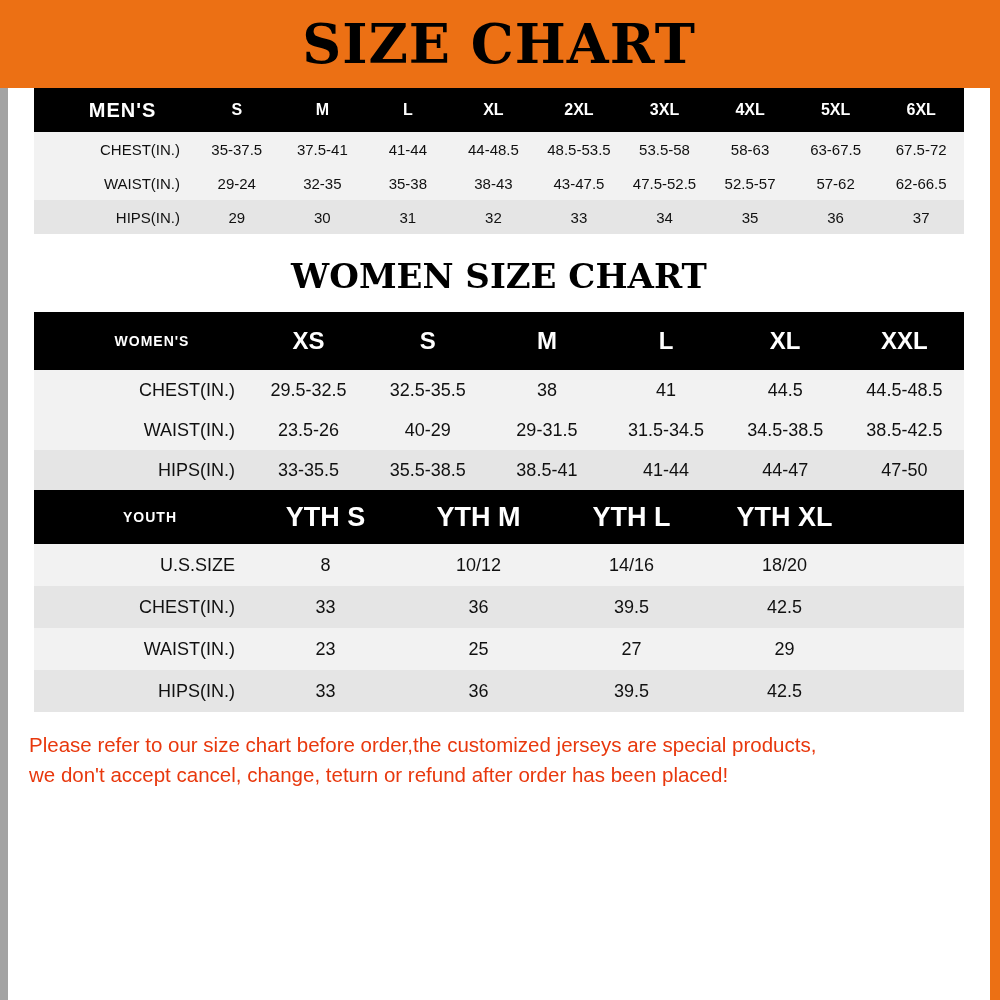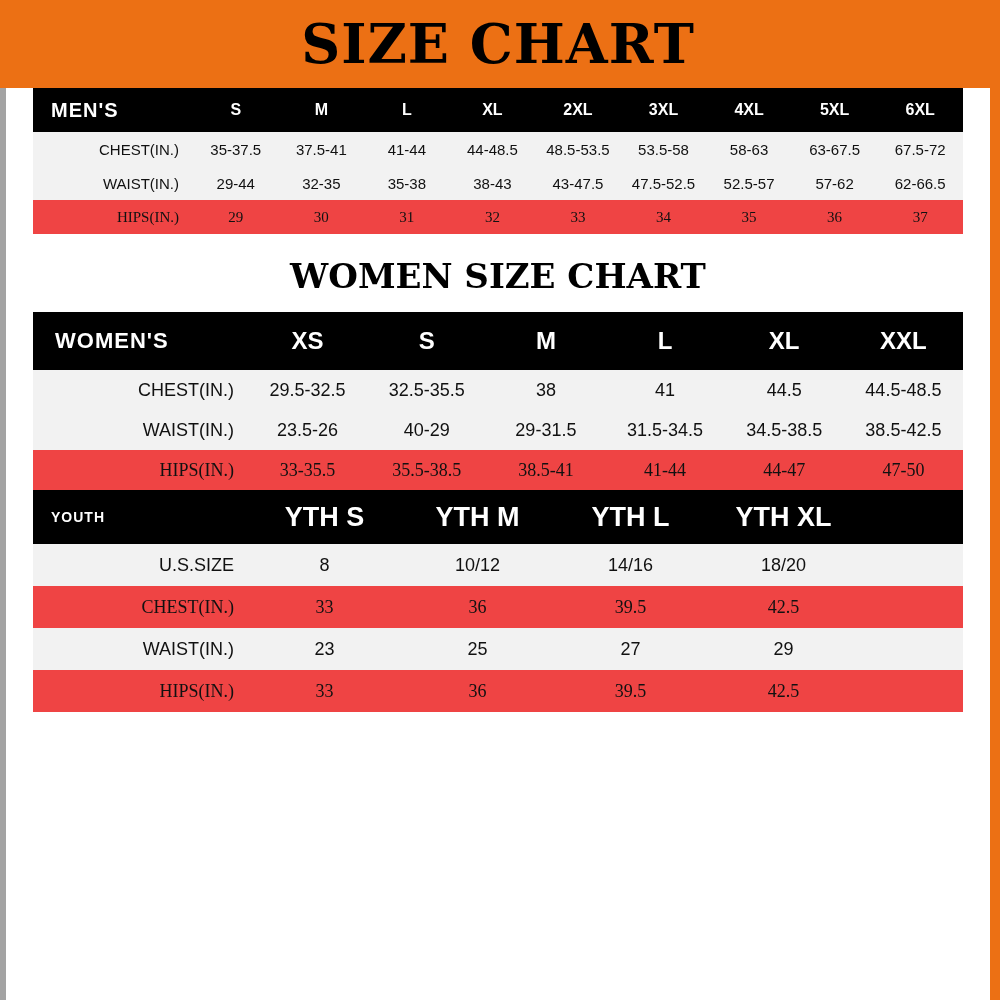--- a/index.html
+++ b/index.html
@@ -12,21 +12,21 @@
     background: #ffffff;
     font-family: "Liberation Sans", sans-serif;
     color: #000000;
     overflow: hidden;
   }
   .page {
     width: 1000px;
     height: 1000px;
     position: relative;
     box-sizing: border-box;
-    border-left: 6px solid #a3a3a3;
+    border-left: 8px solid #a3a3a3;
     border-right: 10px solid #ec7014;
     background: #ffffff;
   }
   .banner {
     background: #ec7014;
     height: 88px;
     display: flex;
     align-items: center;
     justify-content: center;
     margin: 0 -10px;
@@ -56,49 +56,49 @@
   }
   thead th {
     background: #000000;
     color: #ffffff;
     font-weight: bold;
     text-align: center;
     font-size: 17px;
     font-family: "Liberation Sans", sans-serif;
   }
   thead th.rowlabel-head {
-    text-align: left;
+    text-align: center;
     padding-left: 18px;
     letter-spacing: 1px;
     font-size: 19px;
   }
   tbody td {
     text-align: center;
     font-size: 16px;
     color: #111111;
   }
   tbody td.rowlabel {
     text-align: right;
     padding-right: 14px;
     font-size: 16px;
     color: #111111;
   }
   tbody tr.odd td { background: #f2f2f2; }
-  tbody tr.even td { background: #ef4444; font-family: Liberation Serif, serif; }
+  tbody tr.even td { background: #e5e5e5; }
 
   
   .men-table thead th { height: 42px; }
   .men-table tbody td { height: 32px; }
   .men-table thead th.rowlabel-head { font-size: 20px; }
   .men-table thead th { font-size: 16px; }
   .men-table tbody td { font-size: 15px; }
 
   
   .women-table thead th { height: 56px; font-size: 24px; }
-  .women-table thead th.rowlabel-head { font-size: 22px; padding-left: 22px; }
+  .women-table thead th.rowlabel-head { font-size: 14px; padding-left: 22px; }
   .women-table tbody td { height: 38px; font-size: 18px; }
 
   
   .youth-table thead th { height: 52px; font-size: 27px; }
   .youth-table thead th.rowlabel-head { font-size: 14px; }
   .youth-table tbody td { height: 40px; font-size: 18px; }
 
   .footer-note {
     width: 940px;
     margin: 0 auto;
@@ -146,21 +146,21 @@
         <td>41-44</td>
         <td>44-48.5</td>
         <td>48.5-53.5</td>
         <td>53.5-58</td>
         <td>58-63</td>
         <td>63-67.5</td>
         <td>67.5-72</td>
       </tr>
       <tr class="odd">
         <td class="rowlabel">WAIST(IN.)</td>
-        <td>29-44</td>
+        <td>29-24</td>
         <td>32-35</td>
         <td>35-38</td>
         <td>38-43</td>
         <td>43-47.5</td>
         <td>47.5-52.5</td>
         <td>52.5-57</td>
         <td>57-62</td>
         <td>62-66.5</td>
       </tr>
       <tr class="even">
@@ -271,14 +271,18 @@
         <td class="rowlabel">HIPS(IN.)</td>
         <td>33</td>
         <td>36</td>
         <td>39.5</td>
         <td>42.5</td>
         <td></td>
       </tr>
     </tbody>
   </table>
 
+  <div class="footer-note">
+    <div>Please refer to our size chart before order,the customized jerseys are special products,</div>
+    <div>we don't accept cancel, change, teturn or refund after order has been placed!</div>
+  </div>
 
 </div>
 
 </body></html>

